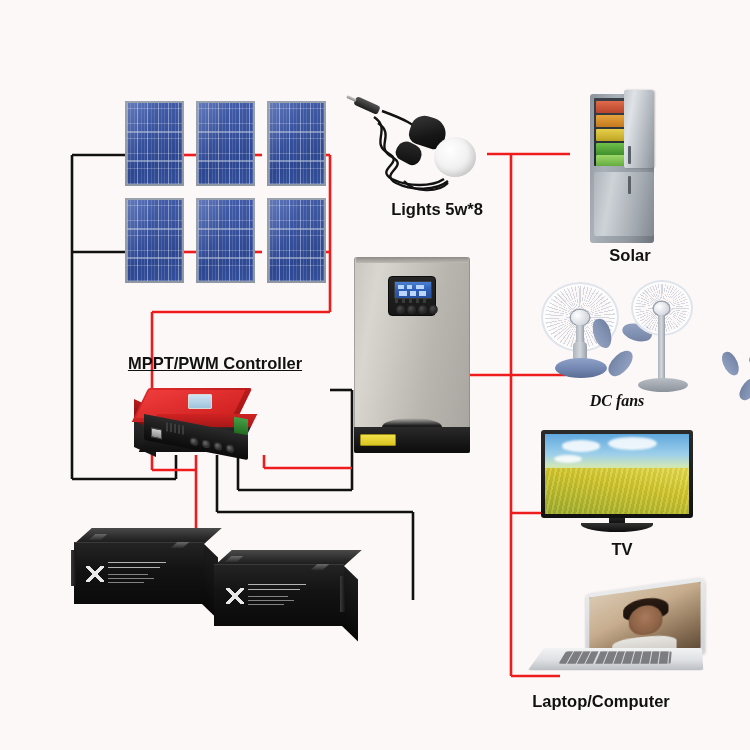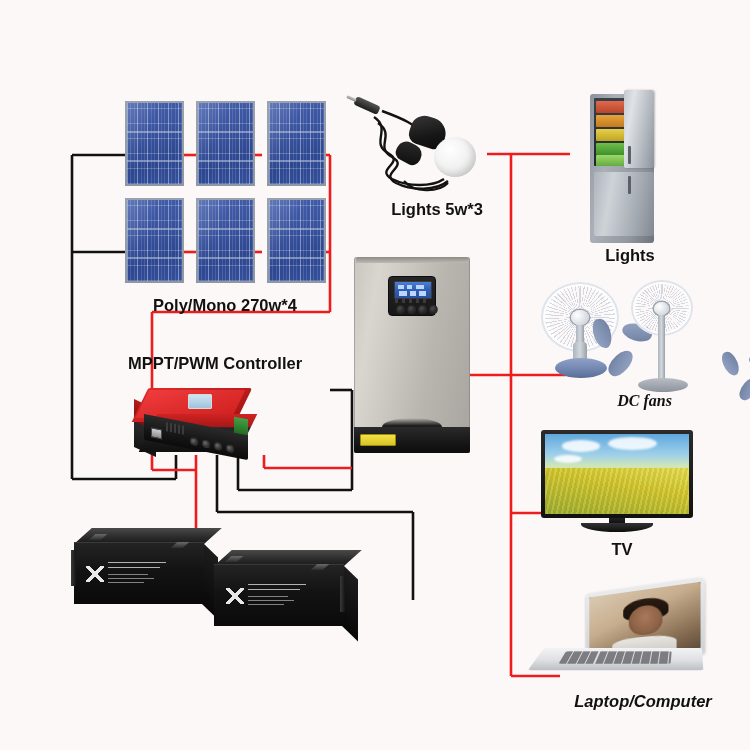--- a/index.html
+++ b/index.html
@@ -18,21 +18,21 @@
     font-size:21px;font-weight:bold;color:#111;
     letter-spacing:.2px;
   }
   
   .caption{
     font-size:16.5px;font-weight:bold;color:#111;
     text-align:center;white-space:nowrap;
   }
   .caption.serif-italic{
     font-family:"Liberation Serif", serif;
-    font-style:italic;font-weight:bold;font-size:16px;text-align:right;
+    font-style:italic;font-weight:bold;font-size:16px;
   }
   
   #wires{position:absolute;left:0;top:0;width:750px;height:750px;}
   
   .panel{
     position:absolute;
     background:linear-gradient(180deg,#9aa3ad 0%,#8e97a2 100%);
     padding:2px;
     box-sizing:border-box;
   }
@@ -501,23 +501,22 @@
     </div>
     <div class="panel" style="left:142px;top:97px;width:59px;height:85px;">
       <div class="glass">
           <div class="cells"></div>
           <div class="busbar" style="top:28px;"></div>
           <div class="busbar" style="top:57px;"></div>
           <div class="shine"></div>
         </div>
     </div>
   </div>
-  <div class="abs caption" style="left:125px;top:296px;width:200px;">Poly/Mono 270w*4</div>
-
-  <div class="abs caption" style="left:110px;top:354px;width:210px;">MPPT/PWM Controller</div>
+
+  <div class="abs caption" style="left:110px;top:354px;width:210px;text-decoration:underline;">MPPT/PWM Controller</div>
   <div class="abs" id="controller">
     <div class="ctl-side"></div>
     <div class="ctl-top">
       <div class="ctl-topface"></div>
     </div>
     <div class="ctl-lcd"></div>
     <div class="ctl-body"></div>
     <div class="ctl-front">
       <div class="ctl-rj"></div>
       <div class="ctl-vent" style="left:22px;"></div>
@@ -605,37 +604,37 @@
       </g>
       <g fill="none" stroke="#121212" stroke-width="2.2">
         <path d="M52,86 C62,98 86,98 96,88"></path>
       </g>
     </svg>
     <div class="plug"></div>
     <div class="bulb-neck"></div>
     <div class="bulb-cap"></div>
     <div class="bulb-globe"></div>
   </div>
-  <div class="abs caption" style="left:372px;top:200px;width:130px;">Lights 5w*3</div>
+  <div class="abs caption" style="left:372px;top:200px;width:130px;">Lights 5w*8</div>
 
   <div class="abs" id="fridge">
     <div class="fr-body"></div>
     <div class="fr-upper-open">
       <div class="fr-shelf" style="top:3px;background:linear-gradient(180deg,#e06a4a,#b8452c);"></div>
       <div class="fr-shelf" style="top:17px;background:linear-gradient(180deg,#e8a33c,#c47a1e);"></div>
       <div class="fr-shelf" style="top:31px;background:linear-gradient(180deg,#e8cf4a,#bda423);"></div>
       <div class="fr-shelf" style="top:45px;background:linear-gradient(180deg,#6fbf4a,#3f8f2c);"></div>
       <div class="fr-shelf" style="top:57px;background:linear-gradient(180deg,#9ed86a,#5fa83c);"></div>
     </div>
     <div class="fr-door"></div>
     <div class="fr-lower"></div>
     <div class="fr-handle" style="left:44px;top:58px;height:18px;"></div>
     <div class="fr-handle" style="left:44px;top:88px;height:18px;"></div>
   </div>
-  <div class="abs caption" style="left:578px;top:246px;width:104px;">Lights</div>
+  <div class="abs caption" style="left:578px;top:246px;width:104px;">Solar</div>
 
   <div class="abs" id="fans">
 
     <div>
       <div class="fan-grill" style="left:6px;top:2px;width:78px;height:70px;"></div>
       <div class="blade" style="width:30px;height:17px;transform:rotate(18deg) translate(-2px,-24px);"></div>
       <div class="blade" style="width:30px;height:17px;transform:rotate(138deg) translate(-2px,-24px);"></div>
       <div class="blade" style="width:30px;height:17px;transform:rotate(258deg) translate(-2px,-24px);"></div>
       <div class="fan-hub" style="left:36px;top:30px;width:18px;height:15px;"></div>
       <div class="fan-neck" style="left:41px;top:45px;width:8px;height:22px;"></div>
@@ -677,15 +676,15 @@
           <div class="lp-hair"></div>
           <div class="lp-face"></div>
           <div class="lp-shirt"></div>
         </div>
       </div>
     </div>
     <div class="lp-base">
       <div class="lp-keys"></div>
     </div>
   </div>
-  <div class="abs caption" style="left:548px;top:692px;width:190px;font-style:italic;">Laptop/Computer</div>
+  <div class="abs caption" style="left:506px;top:692px;width:190px;">Laptop/Computer</div>
 
 </div>
 
 </body></html>

